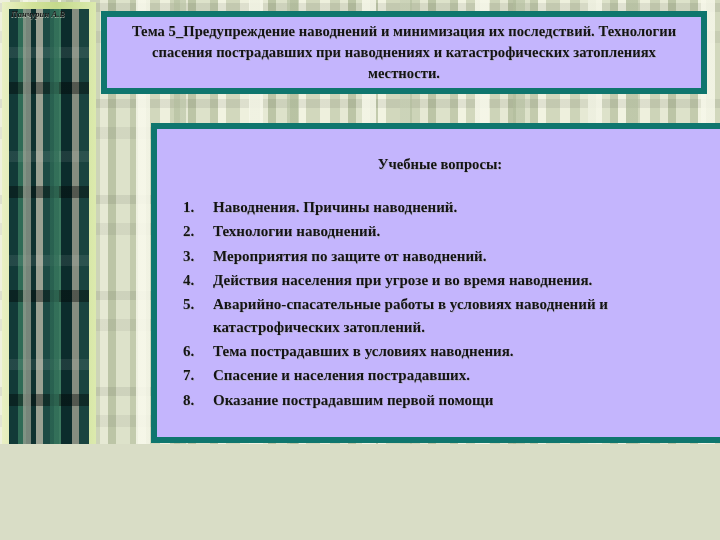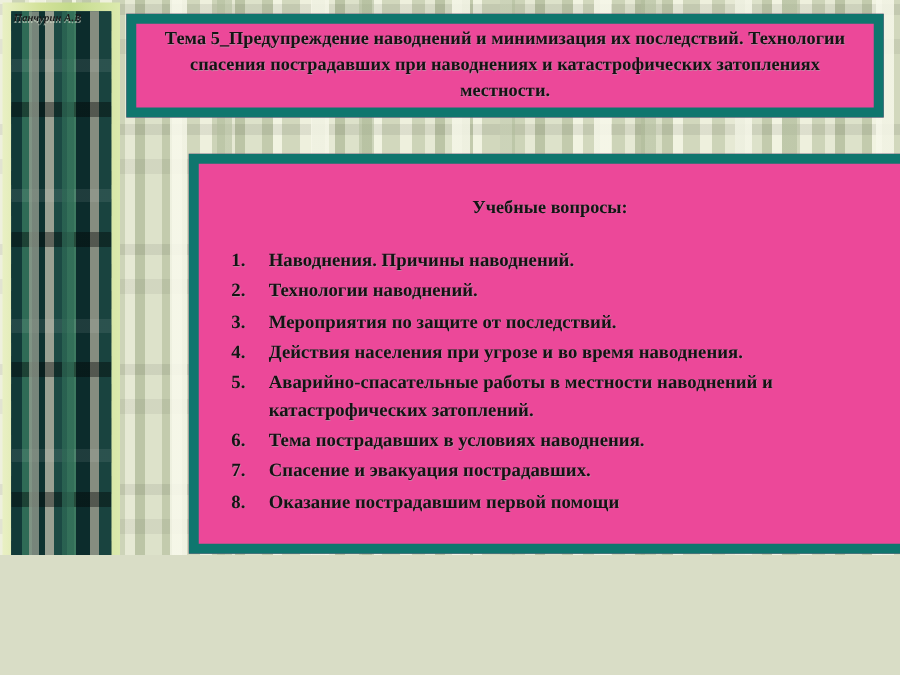--- a/index.html
+++ b/index.html
@@ -190,22 +190,22 @@
     line-height: 1;
     color: #1a1a1a;
     text-shadow: 0 1px 0 rgba(210,215,200,0.65);
     white-space: nowrap;
     letter-spacing: 0.1px;
   }
 
   
   .panel {
     position: absolute;
-    background: #ec4899;
-    border: 8px solid #0f766e;
+    background: #c4b5fd;
+    border: 6px solid #0f766e;
     box-sizing: border-box;
     z-index: 5;
   }
 
   #title-box {
     left: 101px;
     top: 11px;
     width: 606px;
     height: 83px;
     display: flex;
@@ -292,22 +292,22 @@
 
   <div id="title-box" class="panel">
     <h1 id="title-text">Тема 5_Предупреждение наводнений и минимизация  их последствий. Технологии спасения пострадавших при наводнениях и катастрофических затоплениях местности.</h1>
   </div>
 
   <div id="content-box" class="panel">
     <h2 id="questions-heading">Учебные вопросы:</h2>
     <ol id="questions-list">
         <li>Наводнения. Причины наводнений.</li>
         <li>Технологии наводнений.</li>
-        <li>Мероприятия по защите от последствий.</li>
+        <li>Мероприятия по защите от наводнений.</li>
         <li>Действия населения при угрозе и во время наводнения.</li>
-        <li>Аварийно-спасательные работы в местности наводнений и катастрофических затоплений.</li>
+        <li>Аварийно-спасательные работы в условиях наводнений и катастрофических затоплений.</li>
         <li>Тема пострадавших в условиях наводнения.</li>
-        <li>Спасение и эвакуация пострадавших.</li>
+        <li>Спасение и населения пострадавших.</li>
         <li>Оказание пострадавшим первой помощи</li>
       </ol>
   </div>
 
 </div>
 
 </body></html>

